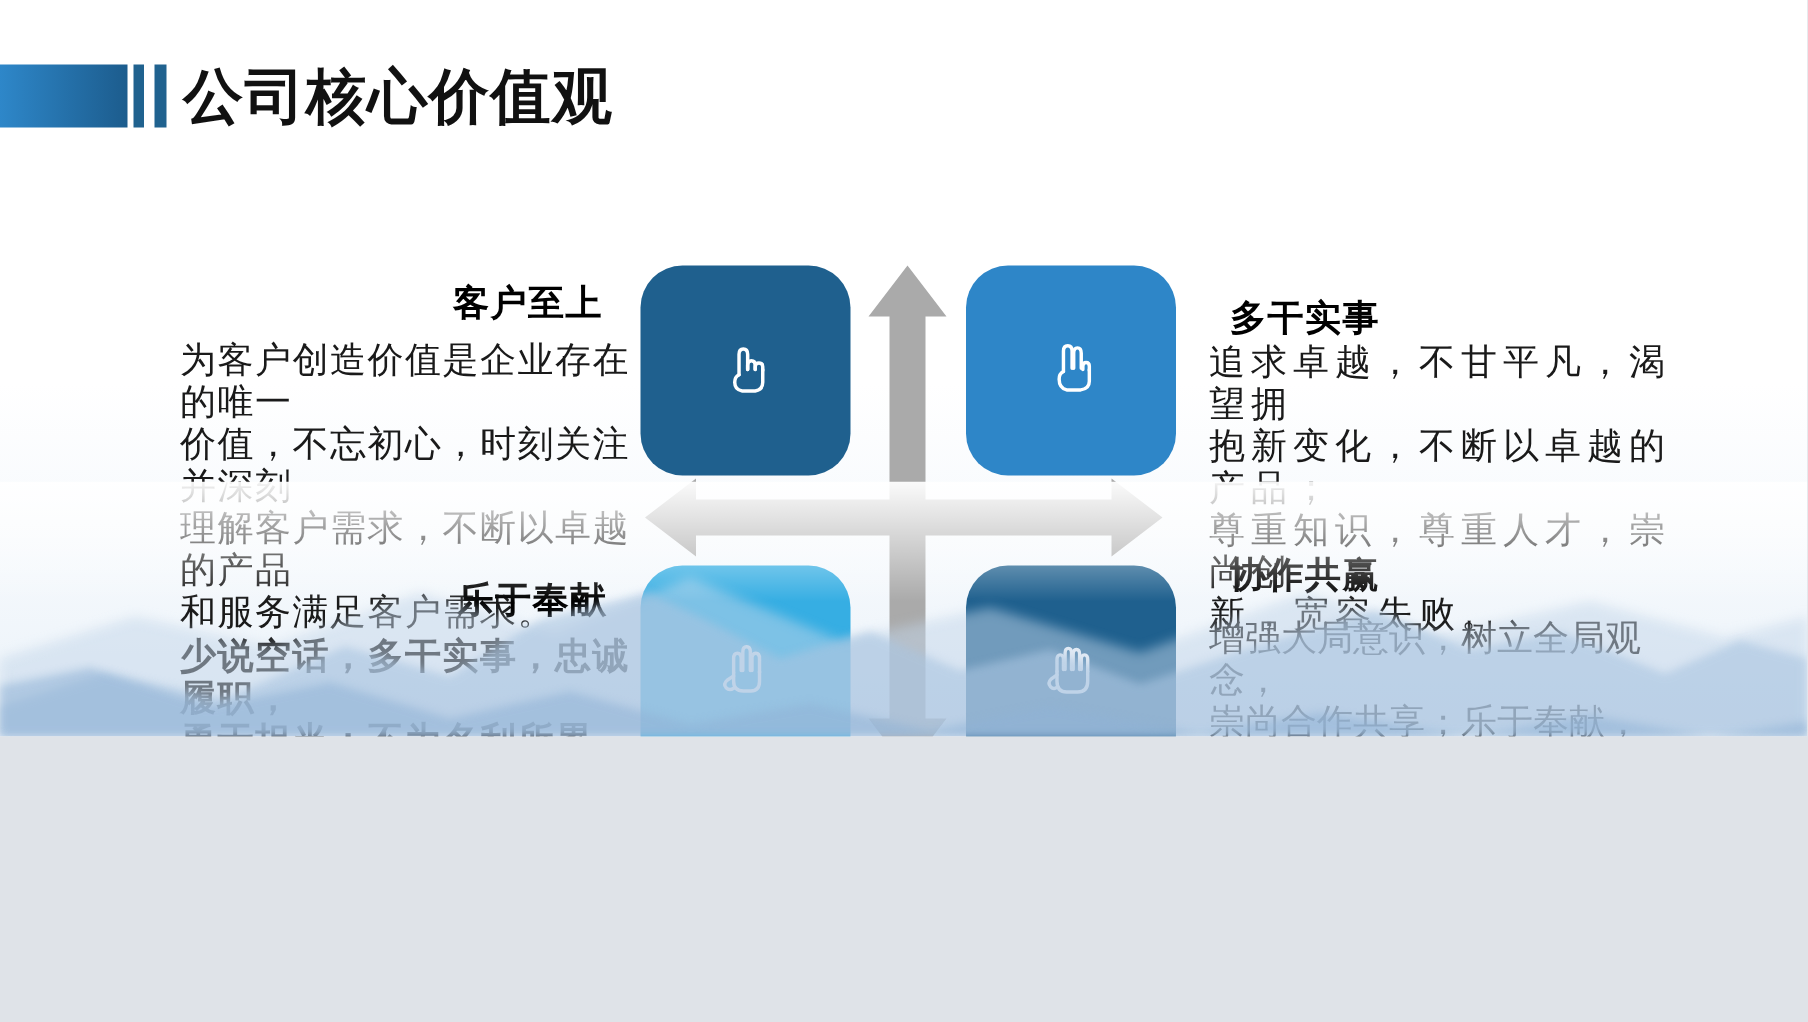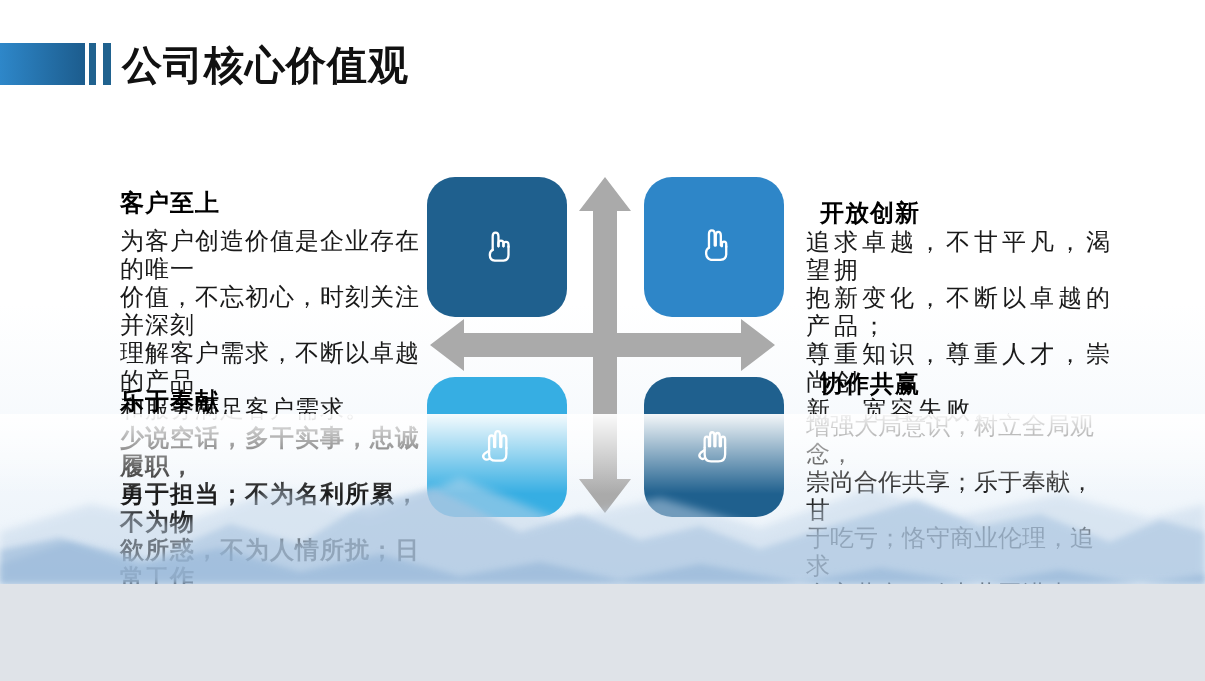--- a/index.html
+++ b/index.html
@@ -1,35 +1,35 @@
 <!DOCTYPE html>
 <html><head>
 <meta charset="utf-8">
 <style>
   html,body{margin:0;padding:0;}
   body{font-family:"Liberation Sans","DejaVu Sans",sans-serif;background:#dfe3e8;}
   .slide{
-    position:relative;width:1205px;height:584px;overflow:hidden;
+    position:relative;width:1205px;height:491px;overflow:hidden;
     background:linear-gradient(180deg,#ffffff 0%,#ffffff 52%,#f4f8fc 78%,#eaf2f9 100%);
   }
   .abs{position:absolute;}
   
   .title-bar{left:0;top:43px;width:85px;height:42px;
     background:linear-gradient(90deg,#2e87c9 0%,#1c5c8d 100%);}
   .title-tick1{left:89px;top:43px;width:7px;height:42px;background:#20628f;}
   .title-tick2{left:103px;top:43px;width:8px;height:42px;background:#20628f;}
   .page-title{left:122px;top:42px;font-size:40px;line-height:46px;font-weight:900;
     color:#111;letter-spacing:1px;white-space:nowrap;}
   
   .tile{width:140px;height:140px;border-radius:28px;display:flex;align-items:center;justify-content:center;}
   .tile svg{display:block;}
   
   .val-heading{font-size:24px;font-weight:800;color:#000;letter-spacing:1px;line-height:30px;}
   .val-body{font-size:24px;color:#1a1a1a;line-height:28px;white-space:pre-line;}
-  .ta-right{text-align:left;}
+  .ta-right{text-align:right;}
   .sp1{letter-spacing:1px;}
   .sp4{letter-spacing:4px;}
   .sp0{letter-spacing:0;}
   
   .axes{left:0;top:0;width:1205px;height:681px;pointer-events:none;}
   
   .mountains{left:0;bottom:0;width:1205px;height:170px;}
 </style>
 </head>
 <body>
@@ -84,21 +84,21 @@
       <path d="M19 36 L13.5 40 Q10 43.5 13 47 Q16 50 19 47.5"></path>
     </svg>
   </div>
 
   <div class="abs val-heading ta-right" style="left:120px;top:188px;width:282px;">客户至上</div>
   <div class="abs val-body sp1" style="left:120px;top:227px;width:300px;">为客户创造价值是企业存在的唯一
 价值，不忘初心，时刻关注并深刻
 理解客户需求，不断以卓越的产品
 和服务满足客户需求。</div>
 
-  <div class="abs val-heading" style="left:820px;top:198px;width:300px;">开放创新</div>
+  <div class="abs val-heading" style="left:820px;top:198px;width:300px;">多干实事</div>
   <div class="abs val-body sp4" style="left:806px;top:228px;width:320px;">追求卓越，不甘平凡，渴望拥
 抱新变化，不断以卓越的产品；
 尊重知识，尊重人才，崇尚创
 新，宽容失败。</div>
 
   <div class="abs val-heading ta-right" style="left:120px;top:386px;width:285px;">乐于奉献</div>
   <div class="abs val-body sp1" style="left:120px;top:424px;width:300px;font-weight:bold;">少说空话，多干实事，忠诚履职，
 勇于担当；不为名利所累，不为物
 欲所惑，不为人情所扰；日常工作
 能尽责、困难面前敢负责、出现过

